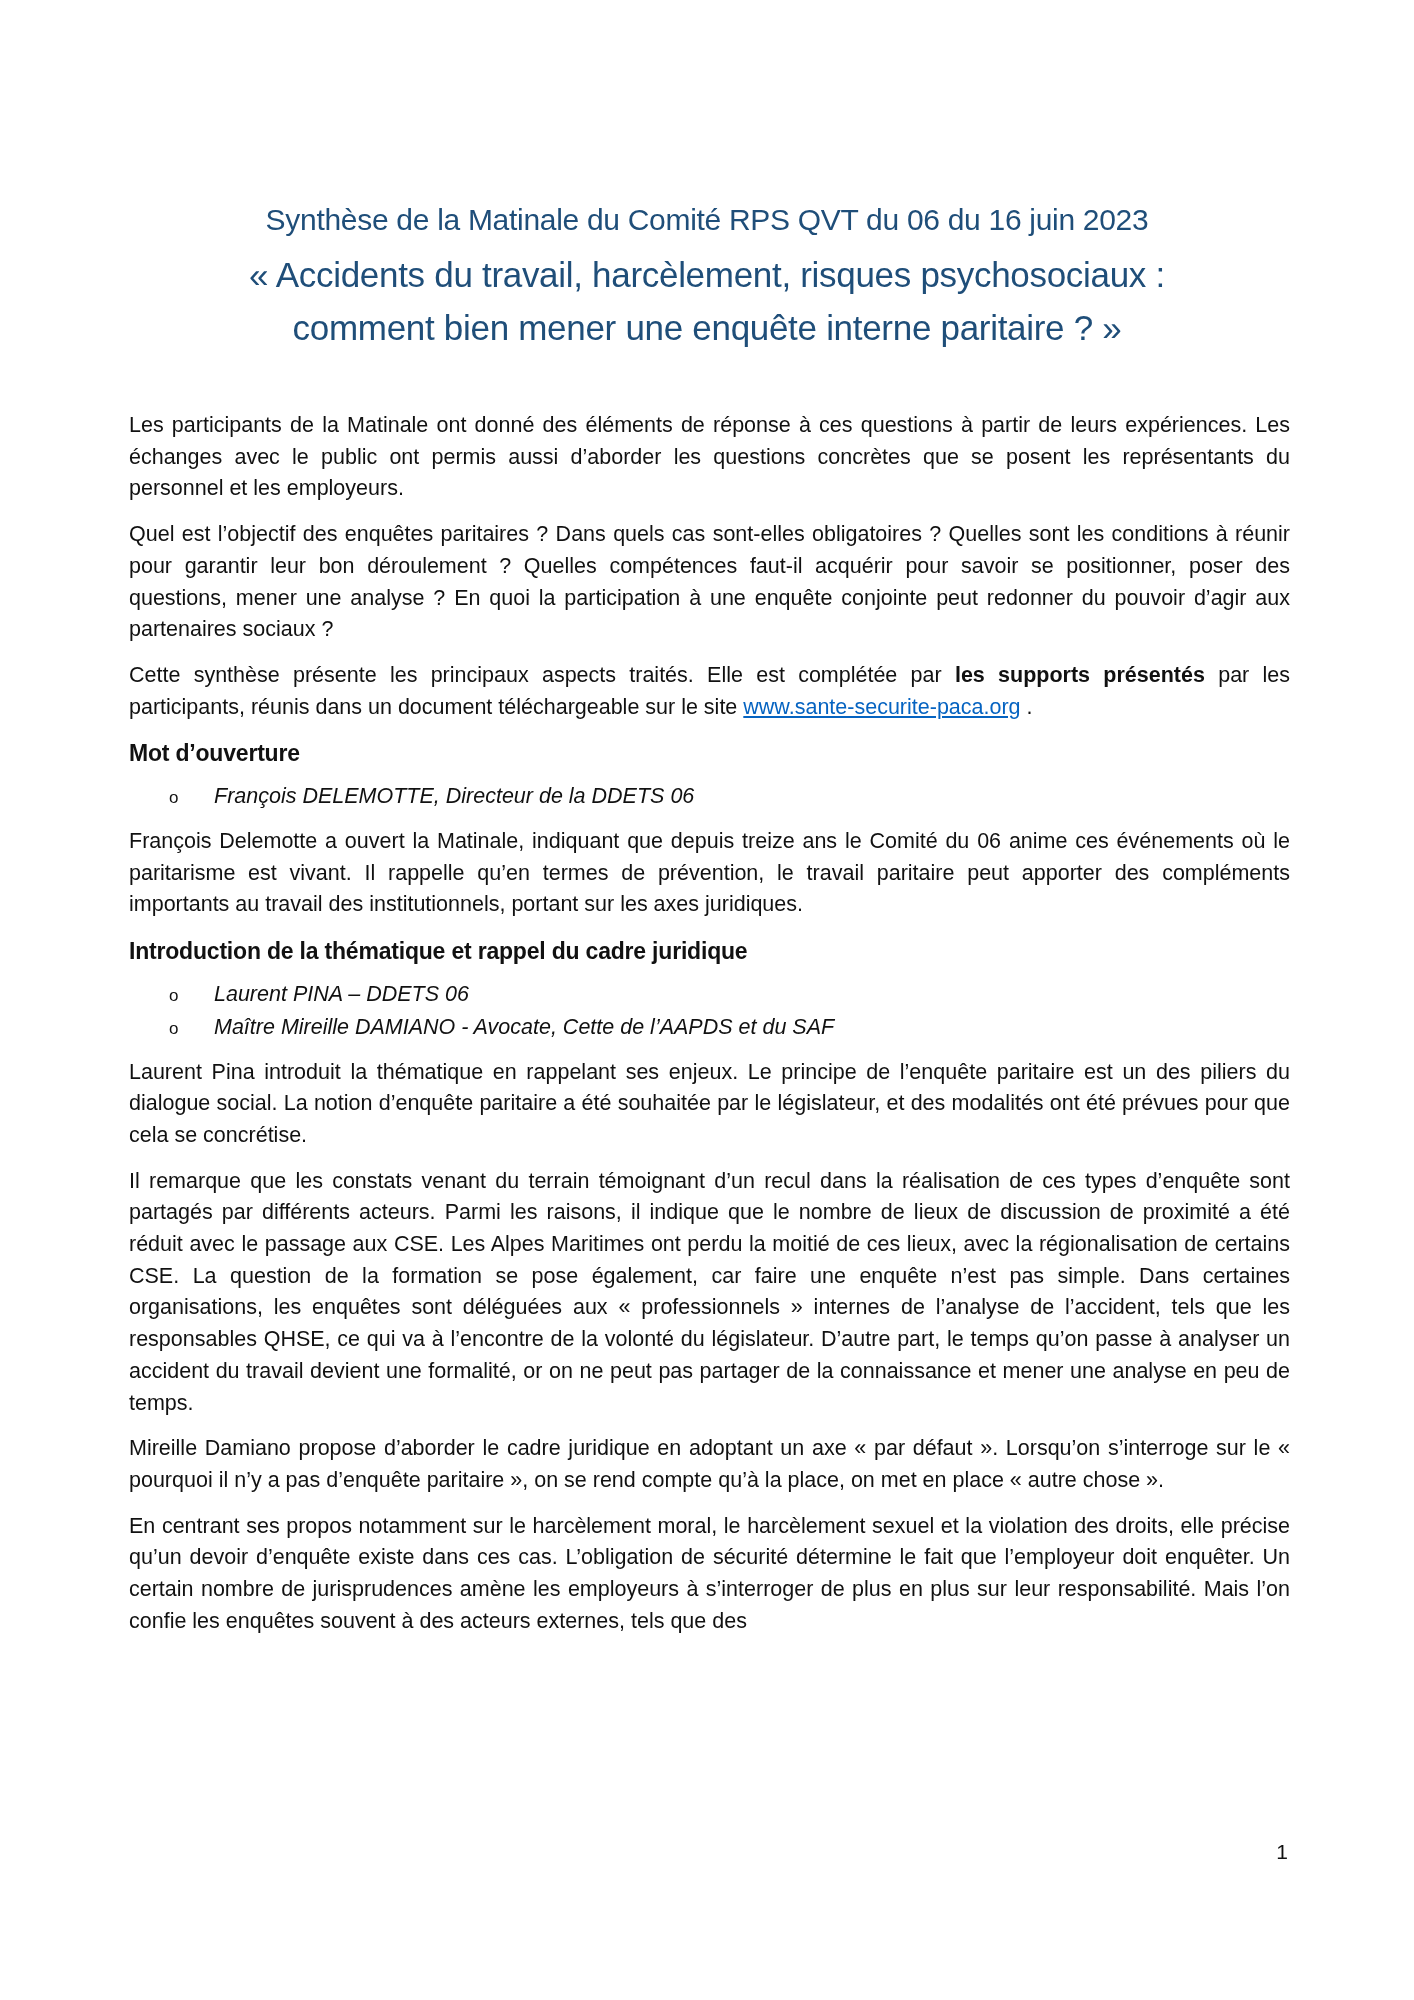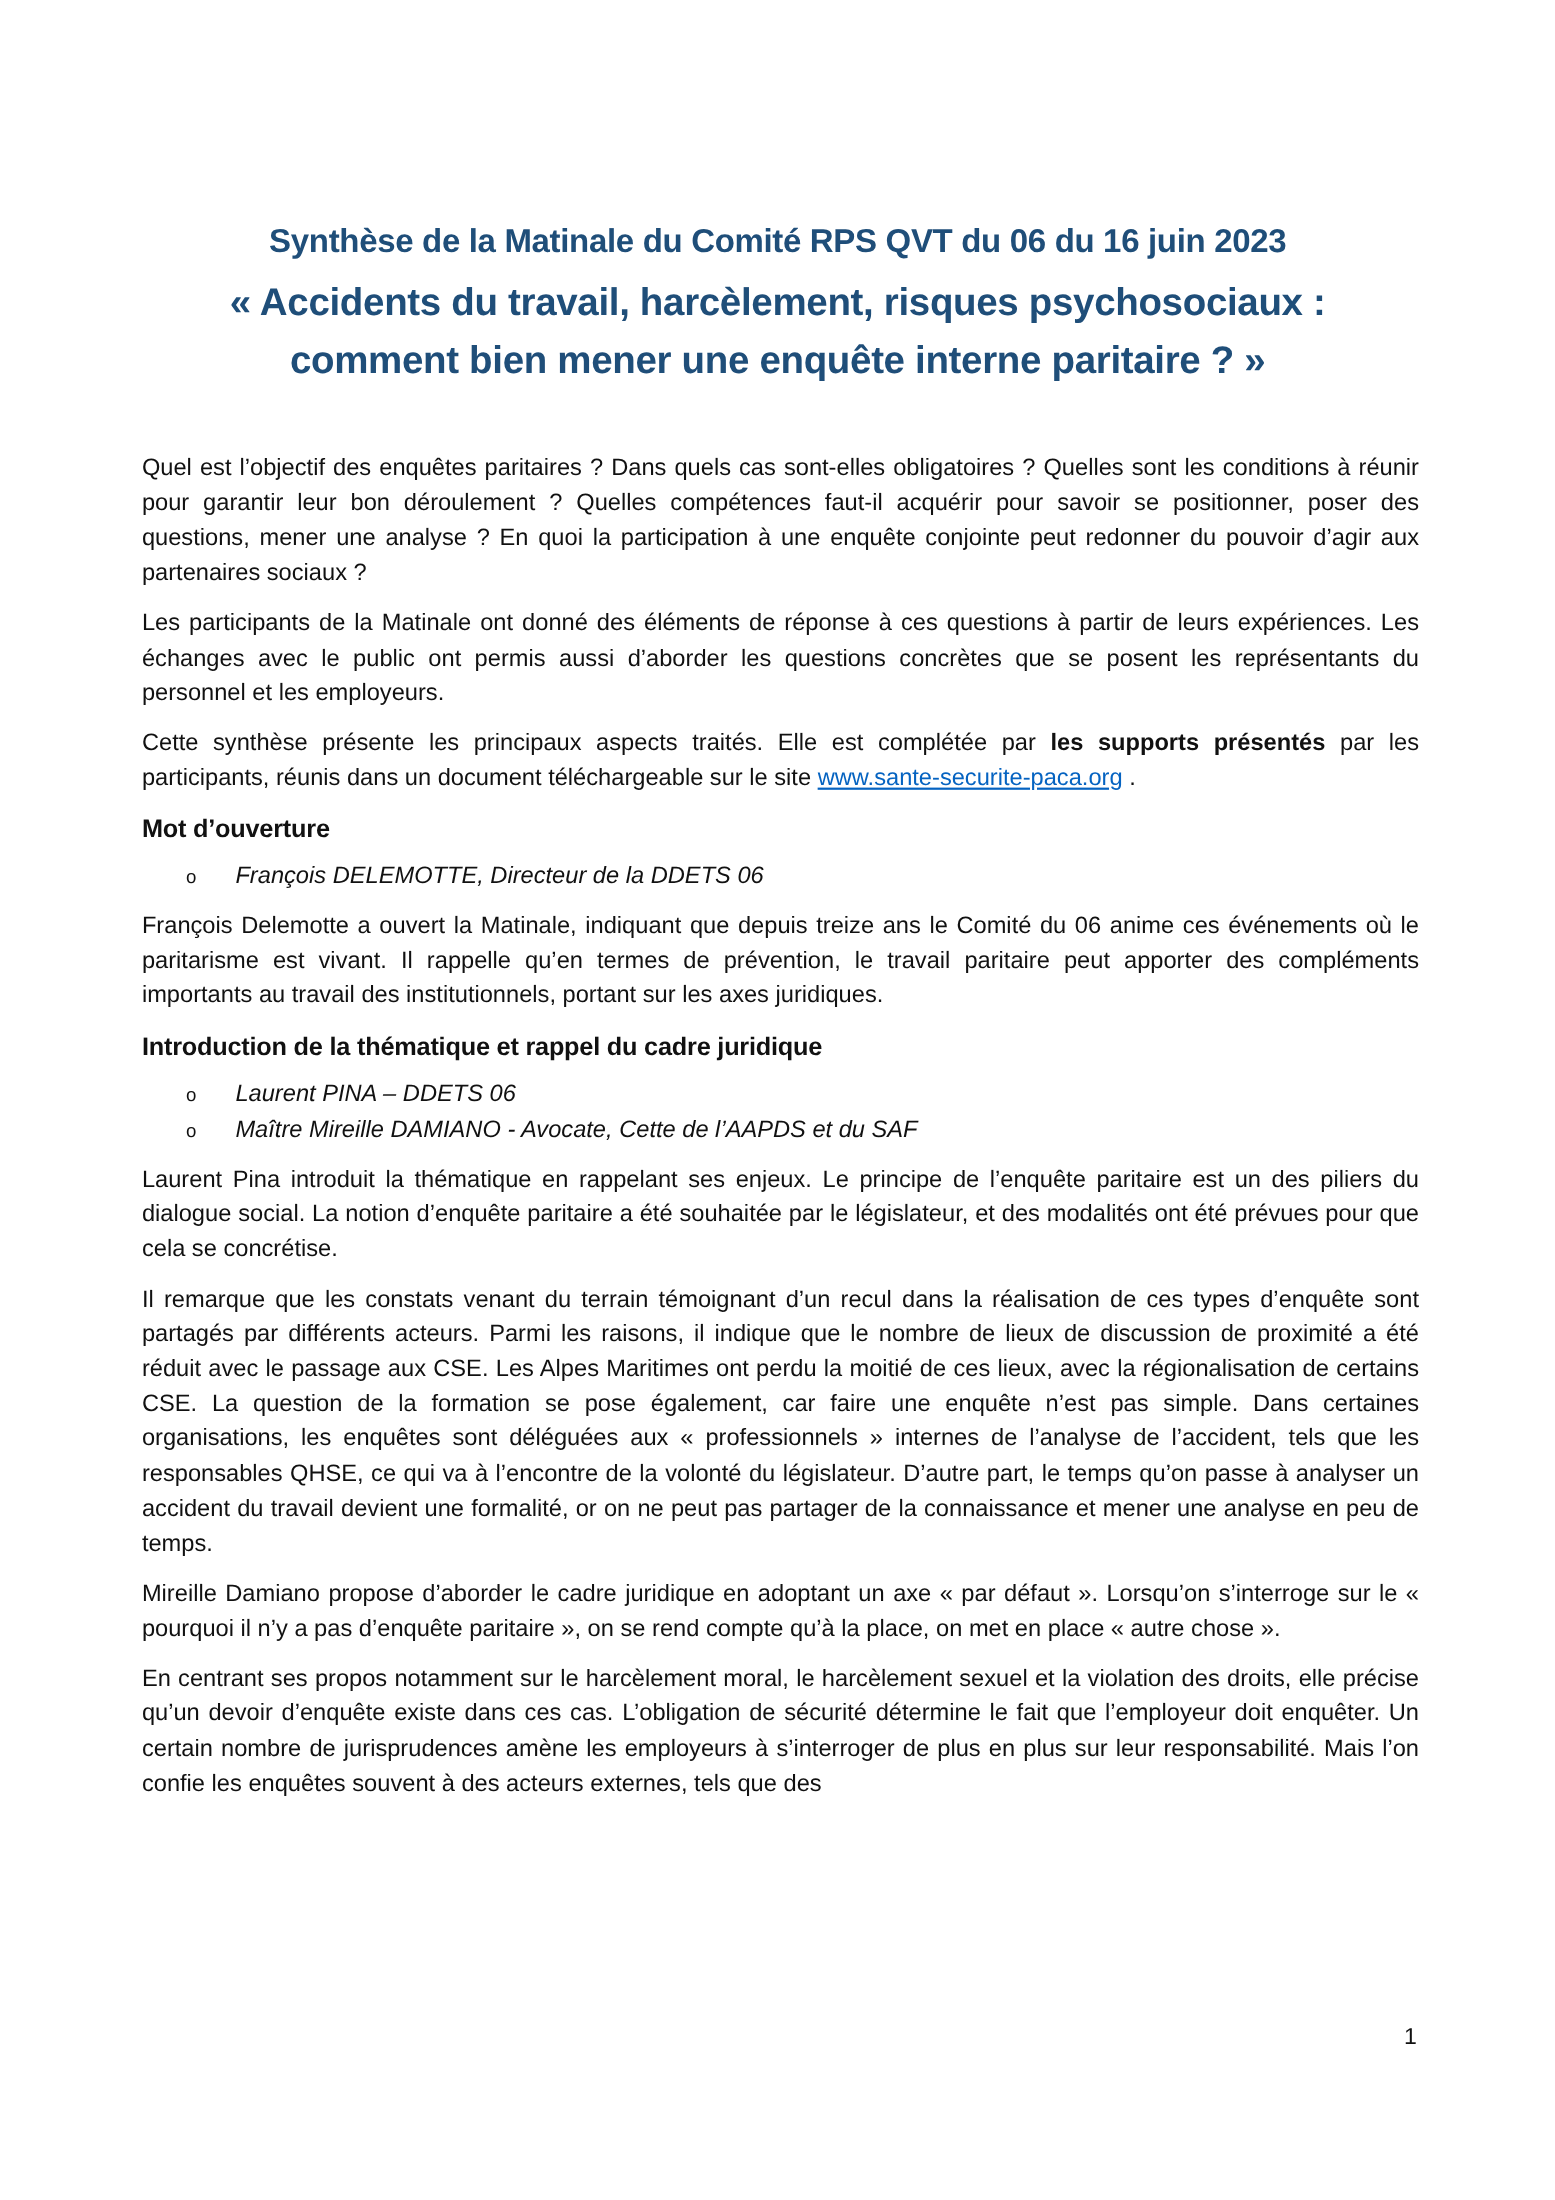--- a/index.html
+++ b/index.html
@@ -22,21 +22,21 @@
       width: 1414px;
       height: 2000px;
     }
     .title-block {
       position: absolute;
       left: 130px;
       width: 1154px;
       top: 198px;
       text-align: center;
       color: #1F4E79;
-      font-weight: bold;
+      font-weight: normal;
     }
     .title-line1 {
       font-size: 30px;
       line-height: 44px;
       letter-spacing: -0.3px;
     }
     .title-line2 {
       font-size: 35px;
       line-height: 53px;
       margin-top: 6px;
@@ -98,22 +98,22 @@
   <div class="title-block">
     <div class="title-line1">Synthèse de la Matinale du Comité RPS QVT du 06 du 16 juin 2023</div>
     <div class="title-line2">
       <div>« Accidents du travail, harcèlement, risques psychosociaux :</div>
       <div>comment bien mener une enquête interne paritaire ? »</div>
     </div>
   </div>
 
   <div class="body">
 
+    <p>Les participants de la Matinale ont donné des éléments de réponse à ces questions à partir de leurs expériences. Les échanges avec le public ont permis aussi d’aborder les questions concrètes que se posent les représentants du personnel et les employeurs.</p>
     <p>Quel est l’objectif des enquêtes paritaires ? Dans quels cas sont-elles obligatoires ? Quelles sont les conditions à réunir pour garantir leur bon déroulement ? Quelles compétences faut-il acquérir pour savoir se positionner, poser des questions, mener une analyse ? En quoi la participation à une enquête conjointe peut redonner du pouvoir d’agir aux partenaires sociaux ?</p>
-    <p>Les participants de la Matinale ont donné des éléments de réponse à ces questions à partir de leurs expériences. Les échanges avec le public ont permis aussi d’aborder les questions concrètes que se posent les représentants du personnel et les employeurs.</p>
     <p><span>Cette synthèse présente les principaux aspects traités. Elle est complétée par </span><b>les supports présentés</b><span> par les participants, réunis dans un document téléchargeable sur le site </span><a class="link" href="#">www.sante-securite-paca.org</a><span> .</span></p>
 
     <div class="section-heading">Mot d’ouverture</div>
     <ul class="speakers">
       <li>
         <span class="bullet">o</span>
         <span>François DELEMOTTE, Directeur de la DDETS 06</span>
       </li>
     </ul>
     <p>François Delemotte a ouvert la Matinale, indiquant que depuis treize ans le Comité du 06 anime ces événements où le paritarisme est vivant. Il rappelle qu’en termes de prévention, le travail paritaire peut apporter des compléments importants au travail des institutionnels, portant sur les axes juridiques.</p>

